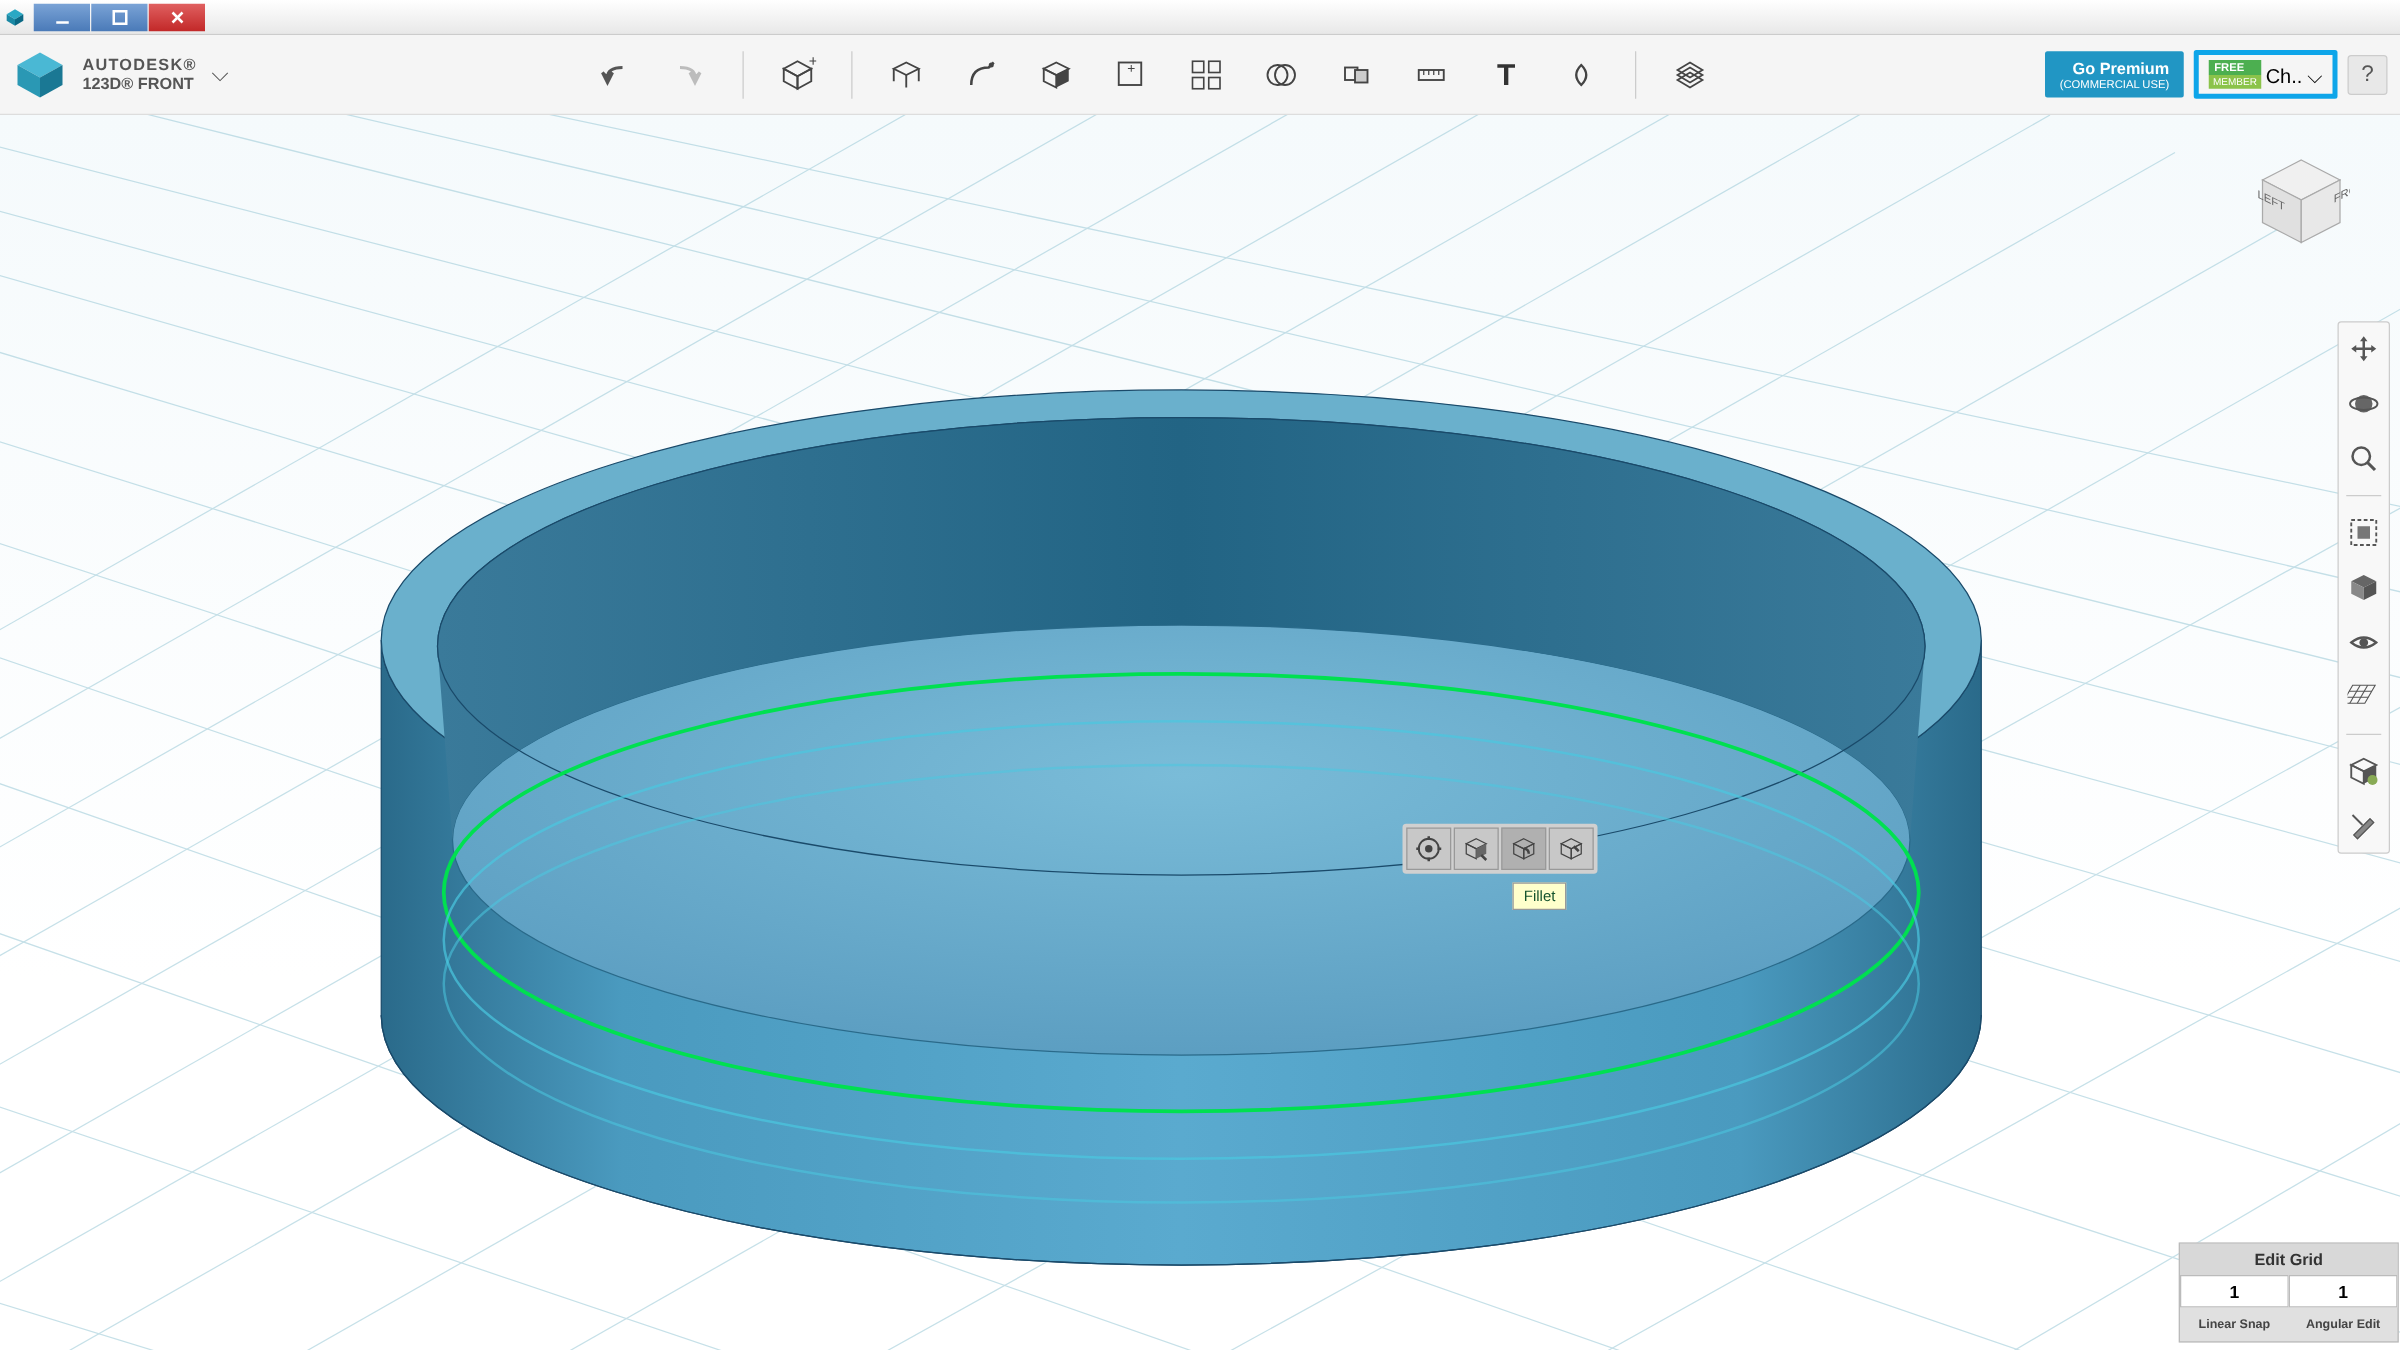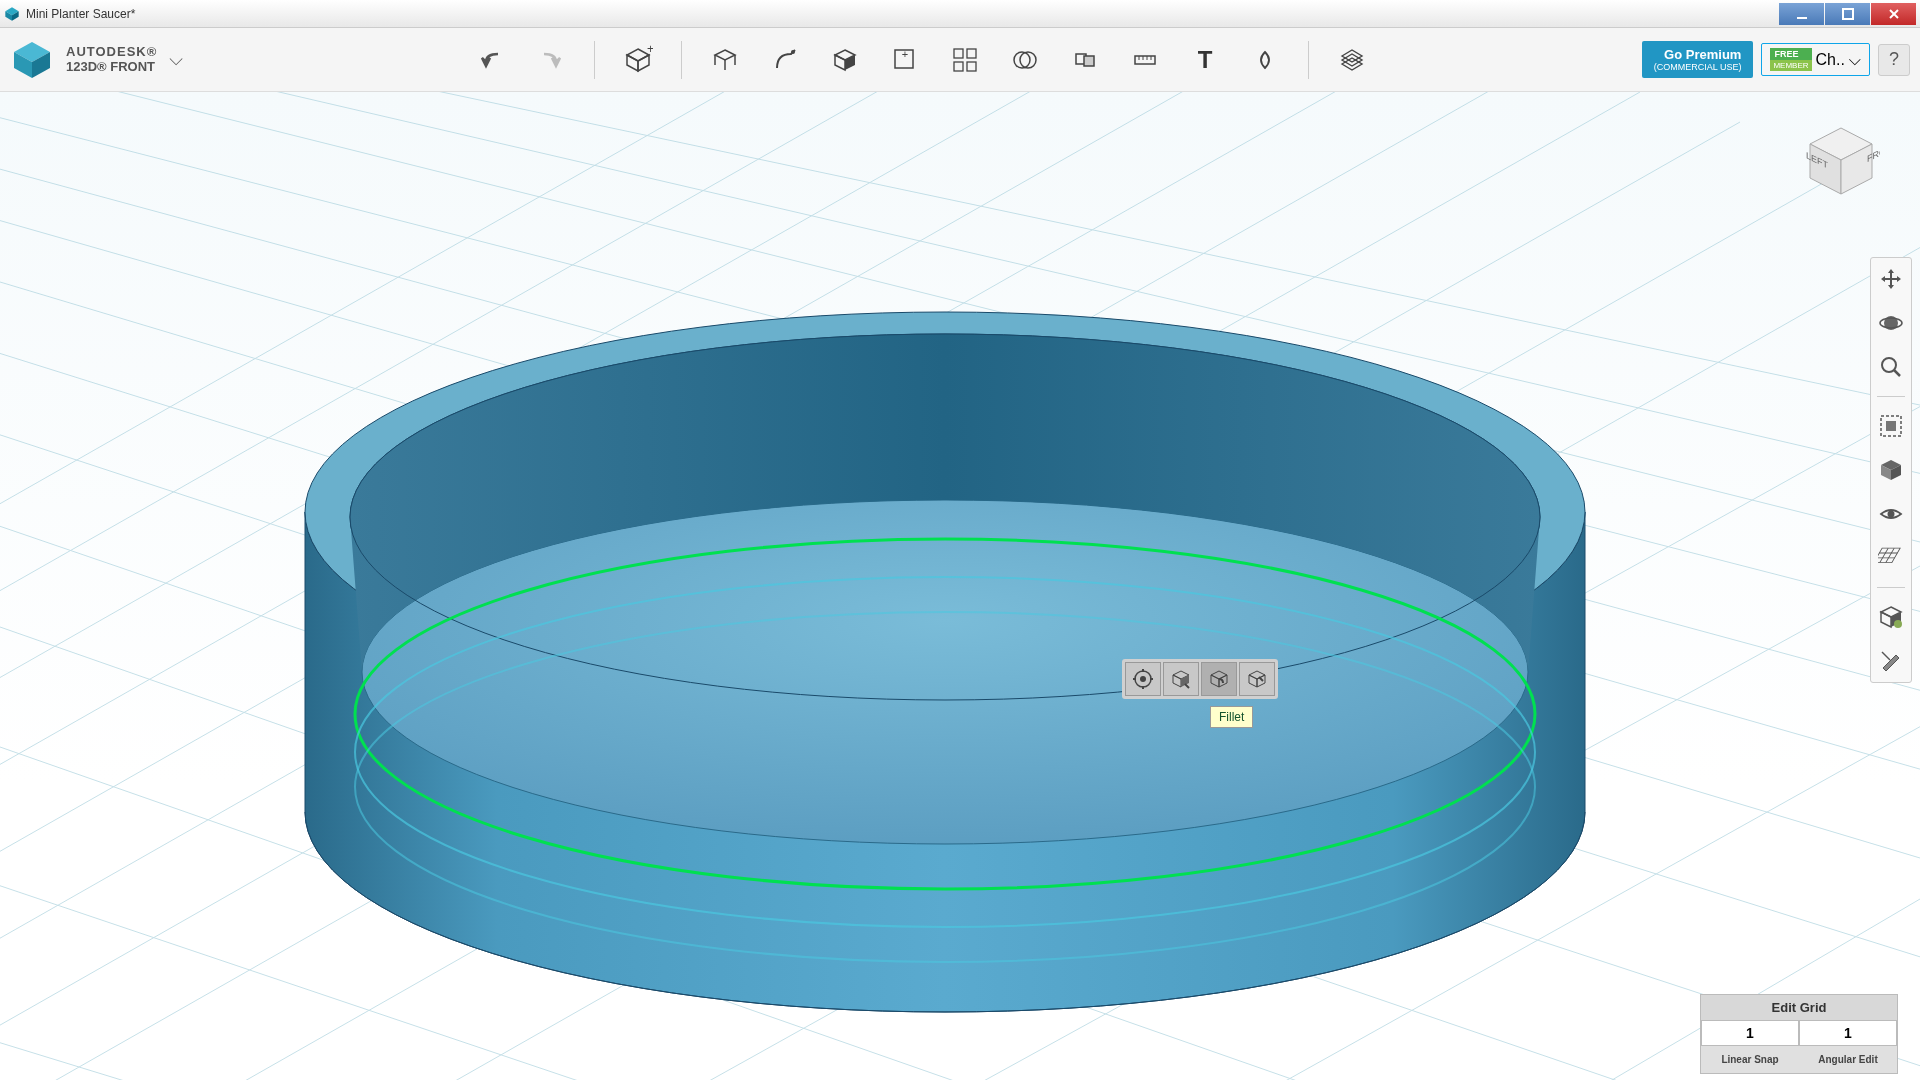--- a/index.html
+++ b/index.html
@@ -21,35 +21,35 @@
 .logo-text .line2 { font-weight: bold; }
 .menu-drop { font-size: 18px; color: #555; }
 
 .tool-center { display: flex; gap: 18px; align-items: center; margin-left: 180px; }
 .tool-icon { width: 42px; height: 42px; display: flex; align-items: center; justify-content: center; border-radius: 3px; cursor: pointer; }
 .tool-sep { width: 1px; height: 38px; background: #ccc; margin: 0 4px; }
 
 .right-buttons { margin-left: auto; display: flex; gap: 8px; align-items: center; }
 .go-premium { background: #2196c4; color: white; padding: 6px 12px; border-radius: 2px; text-align: right; font-size: 13px; font-weight: bold; }
 .go-premium .sub { font-size: 9px; font-weight: normal; }
-.free-member { background: #f5f5f5; border: 1px solid #0ea5e9; padding: 4px 8px; display: flex; align-items: center; gap: 4px; border-radius: 2px; }
+.free-member { background: #f5f5f5; border: 4px solid #0ea5e9; padding: 4px 8px; display: flex; align-items: flex-end; gap: 4px; border-radius: 2px; }
 .free-badge { display: flex; flex-direction: column; }
 .free-badge .free { background: #4caf50; color: white; font-size: 9px; padding: 1px 4px; font-weight: bold; }
 .free-badge .member { background: #8bc34a; color: white; font-size: 8px; padding: 1px 3px; }
 .help-btn { width: 32px; height: 32px; background: #e8e8e8; border: 1px solid #ccc; display: flex; align-items: center; justify-content: center; font-size: 18px; color: #555; border-radius: 3px; }
 
 .canvas { position: relative; width: 100%; height: 988px; background: linear-gradient(to bottom, #f5fafc 0%, #ffffff 70%); overflow: hidden; }
 
 .viewcube { position: absolute; top: 30px; right: 40px; width: 78px; height: 78px; }
 
 .nav-panel { position: absolute; right: 8px; top: 165px; width: 42px; background: #f8f8f8; border: 1px solid #ccc; border-radius: 3px; padding: 6px 4px; display: flex; flex-direction: column; gap: 14px; align-items: center; }
 .nav-icon { width: 30px; height: 30px; display: flex; align-items: center; justify-content: center; cursor: pointer; }
 .nav-sep { width: 28px; height: 1px; background: #ccc; }
 
-.edit-grid-panel { position: absolute; bottom: 6px; right: 22px; width: 198px; background: #e0e0e0; border: 1px solid #bbb; }
+.edit-grid-panel { position: absolute; bottom: 6px; right: 1px; width: 176px; background: #e0e0e0; border: 1px solid #bbb; }
 .edit-grid-title { text-align: center; padding: 5px; font-size: 13px; font-weight: bold; color: #333; background: #d8d8d8; }
 .edit-grid-inputs { display: flex; }
 .edit-grid-inputs input { width: 50%; text-align: center; padding: 4px; border: 1px solid #bbb; font-size: 14px; font-weight: bold; }
 .edit-grid-labels { display: flex; font-size: 10px; color: #444; font-weight: bold; }
 .edit-grid-labels span { width: 50%; text-align: center; padding: 8px; }
 
 .context-toolbar { position: absolute; left: 1122px; top: 567px; display: flex; gap: 2px; background: #d0d0d0; padding: 3px; border-radius: 3px; }
 .ctx-btn { width: 36px; height: 34px; background: #c8c8c8; border: 1px solid #999; display: flex; align-items: center; justify-content: center; }
 .ctx-btn.active { background: #b0b0b0; }
 .tooltip { position: absolute; left: 1210px; top: 614px; background: #ffffcc; border: 1px solid #999; padding: 3px 8px; font-size: 12px; color: #14532d; }
@@ -59,21 +59,20 @@
 </style>
 </head>
 <body>
 
 <div class="titlebar">
   <svg class="titlebar-icon" viewBox="0 0 24 24">
       <polygon points="12,2 22,8 12,14 2,8" fill="#2aa8c4"></polygon>
       <polygon points="2,8 12,14 12,22 2,16" fill="#1a88a4"></polygon>
       <polygon points="22,8 12,14 12,22 22,16" fill="#0a6884"></polygon>
     </svg>
-  <span class="titlebar-text">Mini Planter Saucer*</span>
   <div class="win-btn win-min">
       <svg width="14" height="14" viewBox="0 0 14 14">
         <rect x="2" y="10" width="10" height="2" fill="white"></rect>
       </svg>
     </div>
   <div class="win-btn win-max">
       <svg width="14" height="14" viewBox="0 0 14 14">
         <rect x="2" y="2" width="10" height="10" fill="none" stroke="white" stroke-width="2"></rect>
       </svg>
     </div>

